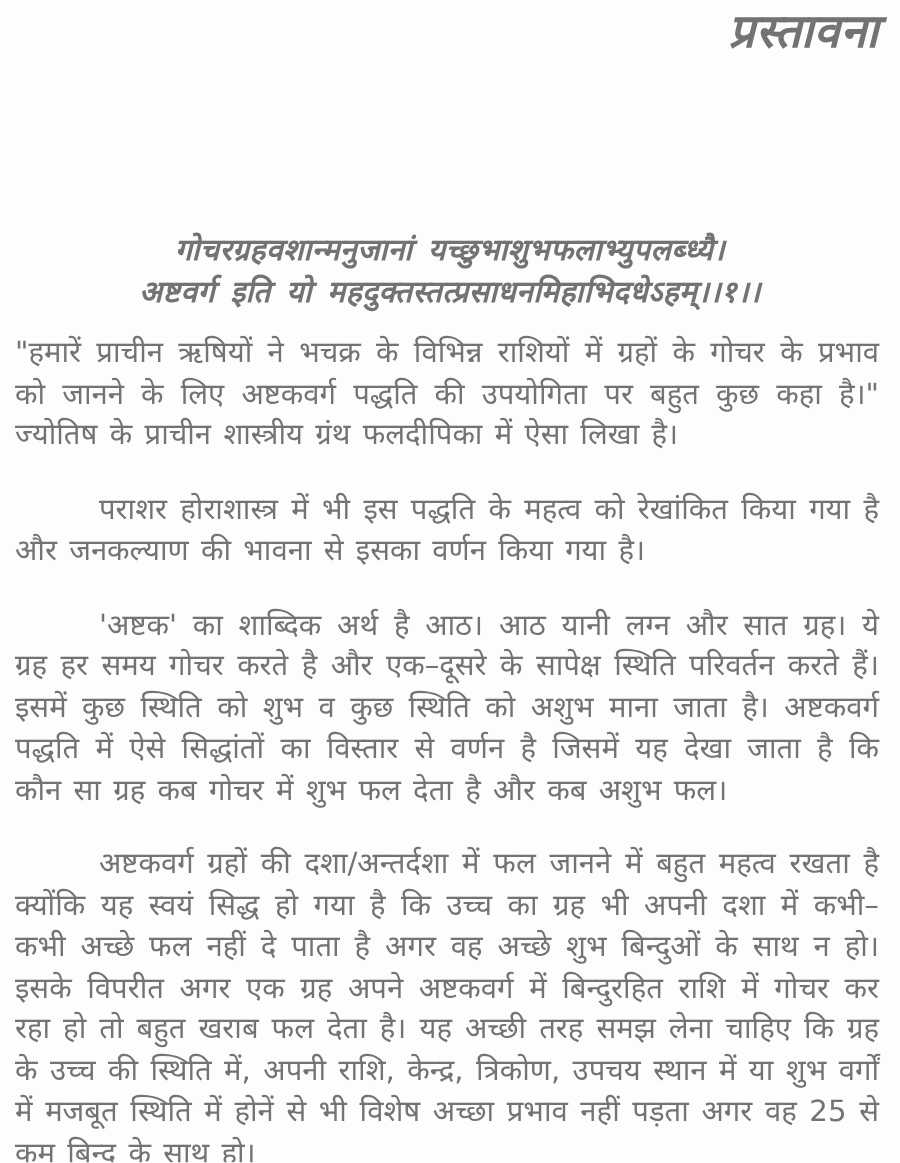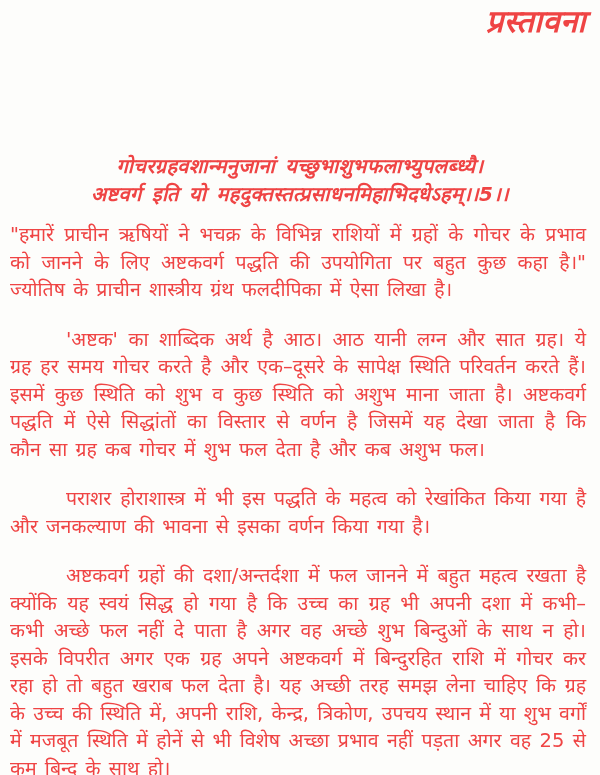--- a/index.html
+++ b/index.html
@@ -6,21 +6,21 @@
       margin: 0;
       padding: 0;
       background: #ffffff;
     }
     .page {
       position: relative;
       width: 600px;
       height: 775px;
       box-sizing: border-box;
       background: #fdfdfb;
-      color: #ef4444;
+      color: #737373;
       overflow: hidden;
       font-family: "DejaVu Sans", sans-serif;
     }
     .title {
       margin: 0;
       padding: 3px 14px 0 0;
       text-align: right;
       font-size: 31px;
       line-height: 37px;
       font-weight: 700;
@@ -55,23 +55,23 @@
   </style>
 </head>
 <body>
 
 <div class="page">
 
   <h1 class="title">प्रस्तावना</h1>
 
   <div class="verse">
     <div class="verse-line">गोचरग्रहवशान्मनुजानां यच्छुभाशुभफलाभ्युपलब्ध्यै।</div>
-    <div class="verse-line">अष्टवर्ग इति यो महदुक्तस्तत्प्रसाधनमिहाभिदधेऽहम्।।5।।</div>
+    <div class="verse-line">अष्टवर्ग इति यो महदुक्तस्तत्प्रसाधनमिहाभिदधेऽहम्।।१।।</div>
   </div>
 
   <div class="body-text">
     <p class="para no-indent">"हमारें प्राचीन ऋषियों ने भचक्र के विभिन्न राशियों में ग्रहों के गोचर के प्रभाव को जानने के लिए अष्टकवर्ग पद्धति की उपयोगिता पर बहुत कुछ कहा है।" ज्योतिष के प्राचीन शास्त्रीय ग्रंथ फलदीपिका में ऐसा लिखा है।</p>
+    <p class="para">पराशर होराशास्त्र में भी इस पद्धति के महत्व को रेखांकित किया गया है और जनकल्याण की भावना से इसका वर्णन किया गया है।</p>
     <p class="para">'अष्टक' का शाब्दिक अर्थ है आठ। आठ यानी लग्न और सात ग्रह। ये ग्रह हर समय गोचर करते है और एक–दूसरे के सापेक्ष स्थिति परिवर्तन करते हैं। इसमें कुछ स्थिति को शुभ व कुछ स्थिति को अशुभ माना जाता है। अष्टकवर्ग पद्धति में ऐसे सिद्धांतों का विस्तार से वर्णन है जिसमें यह देखा जाता है कि कौन सा ग्रह कब गोचर में शुभ फल देता है और कब अशुभ फल।</p>
-    <p class="para">पराशर होराशास्त्र में भी इस पद्धति के महत्व को रेखांकित किया गया है और जनकल्याण की भावना से इसका वर्णन किया गया है।</p>
     <p class="para">अष्टकवर्ग ग्रहों की दशा/अन्तर्दशा में फल जानने में बहुत महत्व रखता है क्योंकि यह स्वयं सिद्ध हो गया है कि उच्च का ग्रह भी अपनी दशा में कभी–कभी अच्छे फल नहीं दे पाता है अगर वह अच्छे शुभ बिन्दुओं के साथ न हो। इसके विपरीत अगर एक ग्रह अपने अष्टकवर्ग में बिन्दुरहित राशि में गोचर कर रहा हो तो बहुत खराब फल देता है। यह अच्छी तरह समझ लेना चाहिए कि ग्रह के उच्च की स्थिति में, अपनी राशि, केन्द्र, त्रिकोण, उपचय स्थान में या शुभ वर्गों में मजबूत स्थिति में होनें से भी विशेष अच्छा प्रभाव नहीं पड़ता अगर वह 25 से कम बिन्दु के साथ हो।</p>
   </div>
 
 </div>
 
 </body></html>

